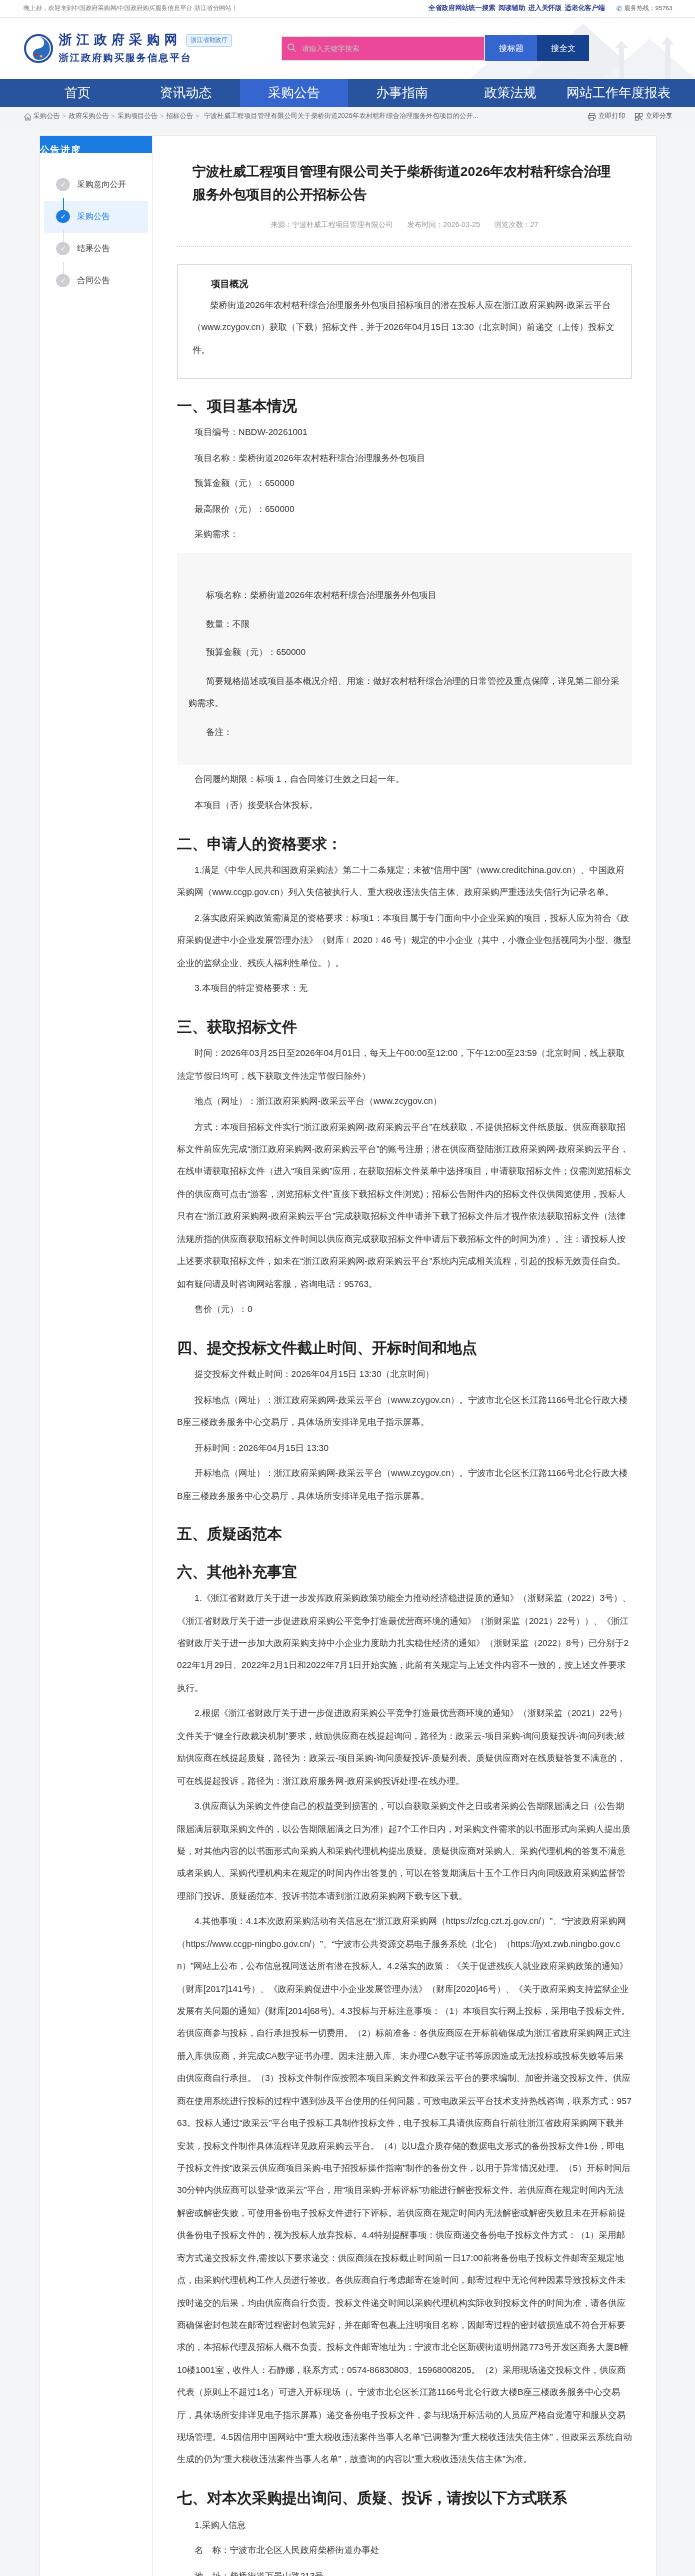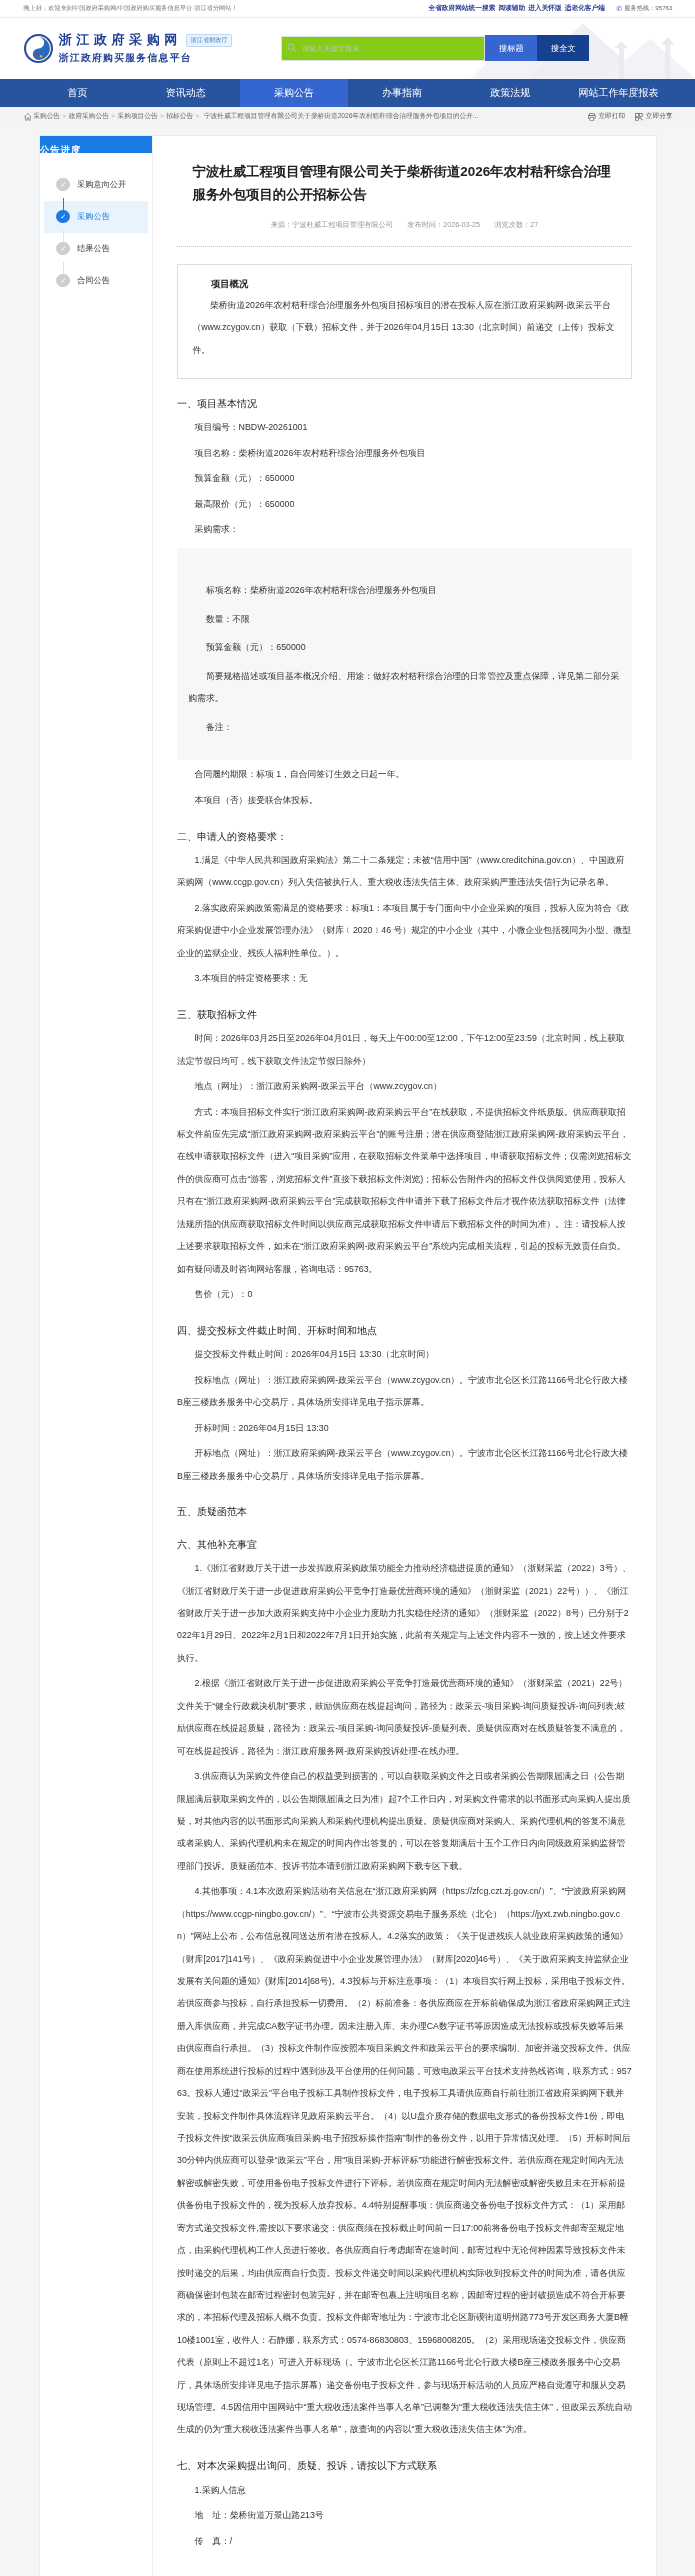--- a/index.html
+++ b/index.html
@@ -16,32 +16,32 @@
 
   
   .site-header { background:#fff; height:61px; position:relative; overflow:hidden; }
   .header-inner { width:649px; margin:0 auto; height:100%; display:flex; align-items:center; position:relative; z-index:2; }
   .logo { display:flex; align-items:center; gap:6.2px; }
   .logo-line1 { font-size:13px; font-weight:bold; color:#1f3f94; letter-spacing:4.6px; display:flex; align-items:center; }
   .fin-badge { font-size:6.2px; letter-spacing:0; color:#3f7fc4; background:#eaf3fc; border:0.5px solid #bcd8f2; border-radius:1.5px; padding:1px 3.6px; margin-left:4.1px; font-weight:normal; white-space:nowrap; }
   .logo-line2 { font-size:9.8px; font-weight:bold; color:#1f3f94; letter-spacing:1.3px; margin-top:2.1px; }
   .search { margin-left:49px; display:flex; align-items:center; }
   .search-box { position:relative; }
-  .search-box input { width:204px; height:25px; border:0.5px solid #e1e1e1; padding:0 6.2px 0 19.6px; font-size:7.2px; color:#333; outline:none; background:#84cc16; }
+  .search-box input { width:204px; height:25px; border:0.5px solid #e1e1e1; padding:0 6.2px 0 19.6px; font-size:7.2px; color:#333; outline:none; background:#ec4899; }
   .search-box input::placeholder { color:#c0c0c0; }
   .search-glyph { position:absolute; left:6.2px; top:7.2px; width:9.3px; height:9.3px; }
   .btn-search { height:26px; width:52px; border:none; color:#fff; font-size:8.2px; cursor:pointer; }
   .btn-title { background:#3566cf; }
   .btn-full { background:#16418e; }
   .header-deco { position:absolute; right:0; top:0; height:100%; z-index:1; opacity:.55; }
 
   
   .main-nav { background:#28539f; height:28px; }
   .nav-inner { width:649px; margin:0 auto; display:flex; height:100%; }
-  .nav-item { flex:1; text-align:center; line-height:28px; color:#fff; font-size:10px; cursor:pointer; }
+  .nav-item { flex:1; text-align:center; line-height:28px; color:#fff; font-size:13px; cursor:pointer; }
   .nav-item.active { background:#3566cf; }
 
   
   .crumb-bar { background:#f2f3f5; height:20.6px; }
   .crumb-inner { width:649px; margin:0 auto; display:flex; align-items:center; height:100%; font-size:6.7px; color:#666; gap:2.1px; }
   .crumb-sep { color:#999; margin:0 1px; }
   .crumb-link { color:#666; }
   .crumb-current { color:#666; max-width:330px; overflow:hidden; white-space:nowrap; text-overflow:ellipsis; }
   .crumb-actions { margin-left:auto; display:flex; gap:10.3px; align-items:center; color:#555; }
   .crumb-action { display:flex; align-items:center; gap:2.6px; cursor:pointer; }
@@ -62,21 +62,21 @@
 
   .content { flex:1; padding:20.6px 24px 36px; min-width:0; }
   .art-title { font-size:13.4px; font-weight:bold; color:#222; text-align:left; line-height:1.75; margin:3.1px 15.5px 13.4px; }
   .art-meta { text-align:center; color:#999; font-size:7.2px; }
   .art-meta span.pair { margin:0 7.2px; }
   .dotted { border-bottom:0.5px dotted #c9c9c9; margin:15.5px 0 17.5px; }
 
   .overview-box { border:0.5px solid #ddd; padding:12.4px 14.4px 13.4px; margin-bottom:18.5px; }
   .ov-head { font-size:9.3px; font-weight:bold; text-indent:2em; margin-bottom:3.1px; color:#222; }
   .para { font-size:8.8px; color:#333; line-height:2.55; text-indent:2em; margin:3.1px 0; word-break:break-all; }
-  .sec-h { font-size:10px; font-weight:normal; color:#222; margin:18.5px 0 5.2px; }
+  .sec-h { font-size:15px; font-weight:bold; color:#222; margin:18.5px 0 5.2px; }
   .graybox { background:#f7f7f7; padding:25px 11.3px 15.5px; margin:7.2px 0 3.1px; }
   .graybox .para { margin:6.2px 0; }
 </style>
 </head>
 <body>
 
 <div class="topbar">
   <div class="topbar-inner">
     <span>晚上好，欢迎来到中国政府采购网/中国政府购买服务信息平台·浙江省分网站！</span>
     <div class="topbar-right">
@@ -231,18 +231,19 @@
         <p class="para">开标时间：2026年04月15日 13:30</p>
         <p class="para">开标地点（网址）：浙江政府采购网-政采云平台（www.zcygov.cn）。宁波市北仑区长江路1166号北仑行政大楼B座三楼政务服务中心交易厅，具体场所安排详见电子指示屏幕。</p>
         <h3 class="sec-h">五、质疑函范本</h3>
         <h3 class="sec-h">六、其他补充事宜</h3>
         <p class="para">1.《浙江省财政厅关于进一步发挥政府采购政策功能全力推动经济稳进提质的通知》（浙财采监（2022）3号）、《浙江省财政厅关于进一步促进政府采购公平竞争打造最优营商环境的通知》（浙财采监（2021）22号））、《浙江省财政厅关于进一步加大政府采购支持中小企业力度助力扎实稳住经济的通知》（浙财采监（2022）8号）已分别于2022年1月29日、2022年2月1日和2022年7月1日开始实施，此前有关规定与上述文件内容不一致的，按上述文件要求执行。</p>
         <p class="para">2.根据《浙江省财政厅关于进一步促进政府采购公平竞争打造最优营商环境的通知》（浙财采监（2021）22号）文件关于“健全行政裁决机制”要求，鼓励供应商在线提起询问，路径为：政采云-项目采购-询问质疑投诉-询问列表;鼓励供应商在线提起质疑，路径为：政采云-项目采购-询问质疑投诉-质疑列表。质疑供应商对在线质疑答复不满意的，可在线提起投诉，路径为：浙江政府服务网-政府采购投诉处理-在线办理。</p>
         <p class="para">3.供应商认为采购文件使自己的权益受到损害的，可以自获取采购文件之日或者采购公告期限届满之日（公告期限届满后获取采购文件的，以公告期限届满之日为准）起7个工作日内，对采购文件需求的以书面形式向采购人提出质疑，对其他内容的以书面形式向采购人和采购代理机构提出质疑。质疑供应商对采购人、采购代理机构的答复不满意或者采购人、采购代理机构未在规定的时间内作出答复的，可以在答复期满后十五个工作日内向同级政府采购监督管理部门投诉。质疑函范本、投诉书范本请到浙江政府采购网下载专区下载。</p>
         <p class="para">4.其他事项：4.1本次政府采购活动有关信息在“浙江政府采购网（https://zfcg.czt.zj.gov.cn/）”、“宁波政府采购网（https://www.ccgp-ningbo.gov.cn/）”、“宁波市公共资源交易电子服务系统（北仑）（https://jyxt.zwb.ningbo.gov.cn）”网站上公布，公布信息视同送达所有潜在投标人。4.2落实的政策：《关于促进残疾人就业政府采购政策的通知》（财库[2017]141号）、《政府采购促进中小企业发展管理办法》（财库[2020]46号）、《关于政府采购支持监狱企业发展有关问题的通知》(财库[2014]68号)。4.3投标与开标注意事项：（1）本项目实行网上投标，采用电子投标文件。若供应商参与投标，自行承担投标一切费用。（2）标前准备：各供应商应在开标前确保成为浙江省政府采购网正式注册入库供应商，并完成CA数字证书办理。因未注册入库、未办理CA数字证书等原因造成无法投标或投标失败等后果由供应商自行承担。（3）投标文件制作应按照本项目采购文件和政采云平台的要求编制、加密并递交投标文件。供应商在使用系统进行投标的过程中遇到涉及平台使用的任何问题，可致电政采云平台技术支持热线咨询，联系方式：95763。投标人通过“政采云”平台电子投标工具制作投标文件，电子投标工具请供应商自行前往浙江省政府采购网下载并安装，投标文件制作具体流程详见政府采购云平台。（4）以U盘介质存储的数据电文形式的备份投标文件1份，即电子投标文件按“政采云供应商项目采购-电子招投标操作指南”制作的备份文件，以用于异常情况处理。（5）开标时间后30分钟内供应商可以登录“政采云”平台，用“项目采购-开标评标”功能进行解密投标文件。若供应商在规定时间内无法解密或解密失败，可使用备份电子投标文件进行下评标。若供应商在规定时间内无法解密或解密失败且未在开标前提供备份电子投标文件的，视为投标人放弃投标。4.4特别提醒事项：供应商递交备份电子投标文件方式：（1）采用邮寄方式递交投标文件,需按以下要求递交：供应商须在投标截止时间前一日17:00前将备份电子投标文件邮寄至规定地点，由采购代理机构工作人员进行签收。各供应商自行考虑邮寄在途时间，邮寄过程中无论何种因素导致投标文件未按时递交的后果，均由供应商自行负责。投标文件递交时间以采购代理机构实际收到投标文件的时间为准，请各供应商确保密封包装在邮寄过程密封包装完好，并在邮寄包裹上注明项目名称，因邮寄过程的密封破损造成不符合开标要求的，本招标代理及招标人概不负责。投标文件邮寄地址为：宁波市北仑区新碶街道明州路773号开发区商务大厦B幢10楼1001室，收件人：石静娜，联系方式：0574-86830803、15968008205。（2）采用现场递交投标文件，供应商代表（原则上不超过1名）可进入开标现场（。宁波市北仑区长江路1166号北仑行政大楼B座三楼政务服务中心交易厅，具体场所安排详见电子指示屏幕）递交备份电子投标文件，参与现场开标活动的人员应严格自觉遵守和服从交易现场管理。4.5因信用中国网站中“重大税收违法案件当事人名单”已调整为“重大税收违法失信主体”，但政采云系统自动生成的仍为“重大税收违法案件当事人名单”，故查询的内容以“重大税收违法失信主体”为准。</p>
         <h3 class="sec-h">七、对本次采购提出询问、质疑、投诉，请按以下方式联系</h3>
         <p class="para">1.采购人信息</p>
+        <p class="para">名　称：宁波市北仑区人民政府柴桥街道办事处</p>
         <p class="para">地　址：柴桥街道万景山路213号</p>
         <p class="para">传　真：/</p>
       </div>
   </main>
 </div>
 
 
 </body></html>

